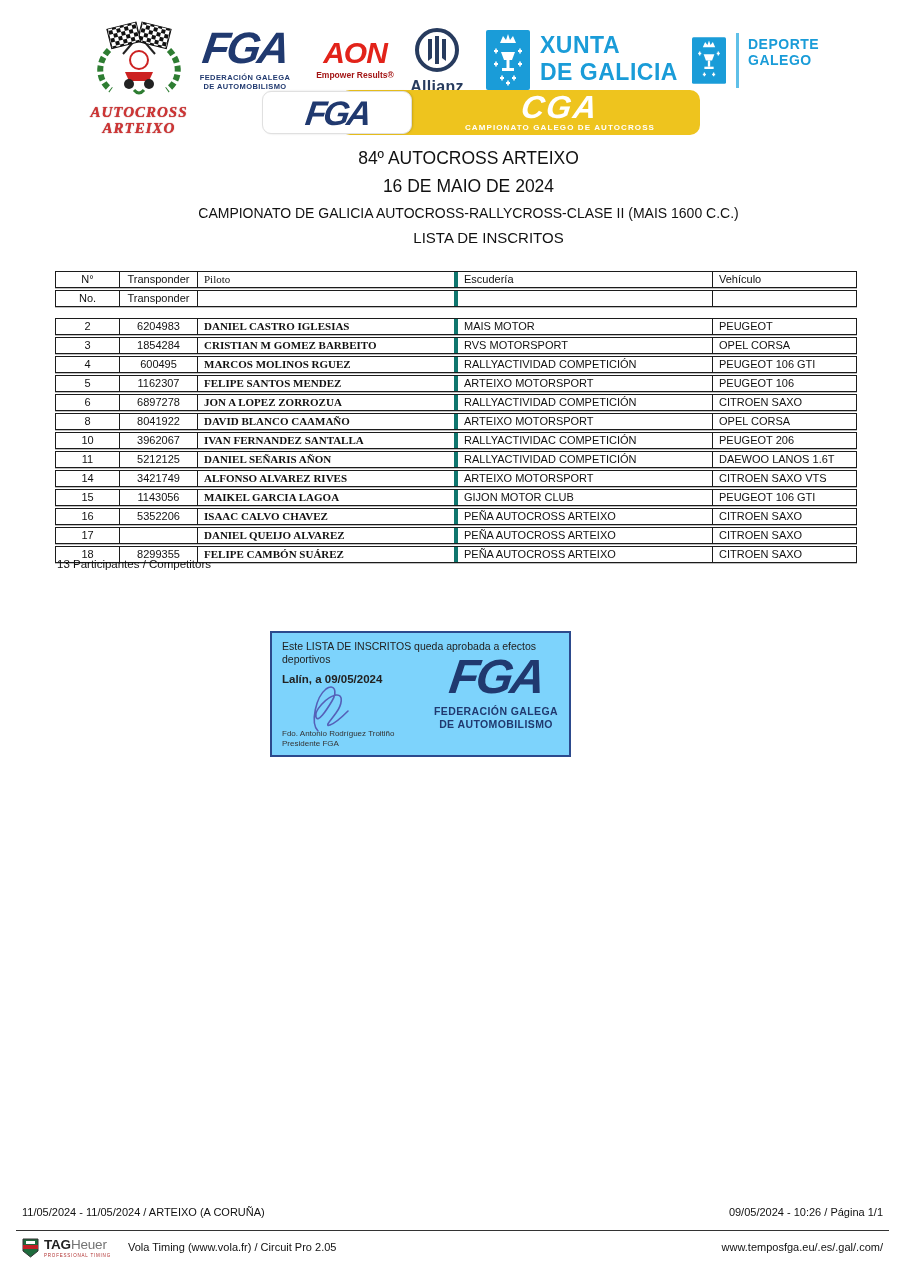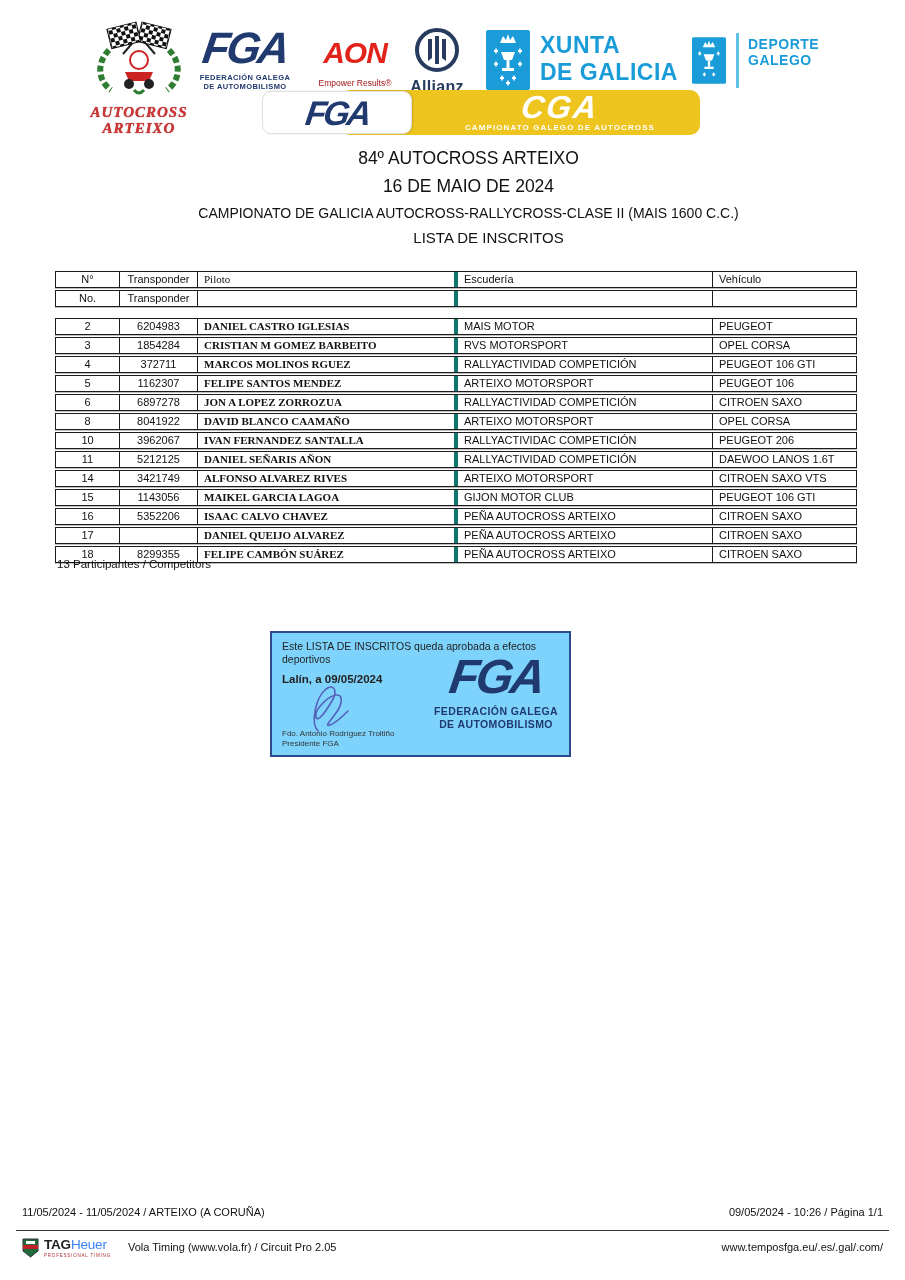--- a/index.html
+++ b/index.html
@@ -14,21 +14,21 @@
   .arteixo { left:84px; top:20px; width:110px; text-align:center;font-family:Liberation Serif, serif; }
   .arteixo .wordmark { margin-top:2px; color:#d03434; font-weight:bold; font-style:italic;
     font-size:15px; line-height:16px; letter-spacing:1px; text-shadow:0 0 1px #8c1f1f; }
   .fga-glyph { display:inline-block; font-style:italic; font-weight:900; color:#20396f;
     letter-spacing:-3px; transform:skewX(-8deg); line-height:1; }
   .fga-top { left:190px; top:26px; width:110px; text-align:center; }
   .fga-top .fga-glyph { font-size:44px; }
   .fga-top .sub { font-size:7.5px; font-weight:bold; color:#20396f; letter-spacing:.4px; line-height:9px; margin-top:3px;}
   .aon { left:310px; top:38px; width:90px; text-align:center; }
   .aon .aon-word { color:#e2231a; font-weight:900; font-style:italic; font-size:30px; letter-spacing:-1px; line-height:30px; }
-  .aon .sub { font-size:8.5px; font-weight:normal; color:#a31515; margin-top:10px; }
+  .aon .sub { font-size:8.5px; font-weight:bold; color:#a31515; margin-top:2px; }
   .allianz { left:402px; top:27px; width:70px; text-align:center; }
   .allianz .word { font-size:16px; font-weight:bold; color:#273b5e; letter-spacing:.3px; margin-top:1px; }
   .xunta { left:486px; top:30px; }
   .xunta-text { position:absolute; left:54px; top:2px; color:#1a9cd8; font-weight:bold;
     font-size:23px; line-height:27px; letter-spacing:.5px; white-space:nowrap; }
   .deporte { left:692px; top:33px; }
   .deporte .bar { position:absolute; left:44px; top:0px; width:3px; height:55px; background:#5fc0e8; }
   .deporte-text { position:absolute; left:56px; top:3px; color:#1a9cd8; font-weight:bold;
     font-size:14px; line-height:16px; letter-spacing:.5px; white-space:nowrap; }
   
@@ -71,21 +71,21 @@
   .stamp-fga { position:absolute; left:157px; top:20px; width:134px; text-align:center; }
   .stamp-fga .fga-glyph { font-size:48px; }
   .stamp-fga .sub { font-size:10.5px; font-weight:800; color:#20396f; letter-spacing:.4px; line-height:13px; margin-top:4px; }
   
   .foot-r1 { position:absolute; top:1206px; left:22px; right:22px; display:flex; justify-content:space-between; font-size:11px; }
   .foot-line { position:absolute; top:1230px; left:16px; right:16px; border-top:1.5px solid #333; }
   .foot-r2 { position:absolute; top:1238px; left:22px; right:22px; display:flex; justify-content:space-between; align-items:flex-start; font-size:11px; }
   .tag-wrap { display:flex; align-items:flex-start; gap:5px; }
   .tag-text .brand { font-size:13.5px; line-height:14px; letter-spacing:-.2px; color:#222; }
   .tag-text .brand .tag { font-weight:900; }
-  .tag-text .brand .heuer { font-weight:400; color:#3b82f6; }
+  .tag-text .brand .heuer { font-weight:400; color:#737373; }
   .tag-text .tagsub { font-size:4.5px; letter-spacing:.8px; color:#b03030; margin-top:1px; }
   .vola { margin-left:12px; padding-top:3px; }
   .foot-r2 .right { padding-top:3px; }
   .small-cross { fill:#fff; }
 </style>
 </head>
 <body>
 
 <div class="page">
 
@@ -225,21 +225,21 @@
     <div class="t-row data">
       <div class="c-num">3</div>
       <div class="c-trans">1854284</div>
       <div class="c-pil">CRISTIAN M GOMEZ BARBEITO</div>
       <div class="c-esc">RVS MOTORSPORT</div>
       <div class="c-veh">OPEL CORSA</div>
     </div>
 
     <div class="t-row data">
       <div class="c-num">4</div>
-      <div class="c-trans">372711</div>
+      <div class="c-trans">600495</div>
       <div class="c-pil">MARCOS MOLINOS RGUEZ</div>
       <div class="c-esc">RALLYACTIVIDAD COMPETICIÓN</div>
       <div class="c-veh">PEUGEOT 106 GTI</div>
     </div>
 
     <div class="t-row data">
       <div class="c-num">5</div>
       <div class="c-trans">1162307</div>
       <div class="c-pil">FELIPE SANTOS MENDEZ</div>
       <div class="c-esc">ARTEIXO MOTORSPORT</div>

